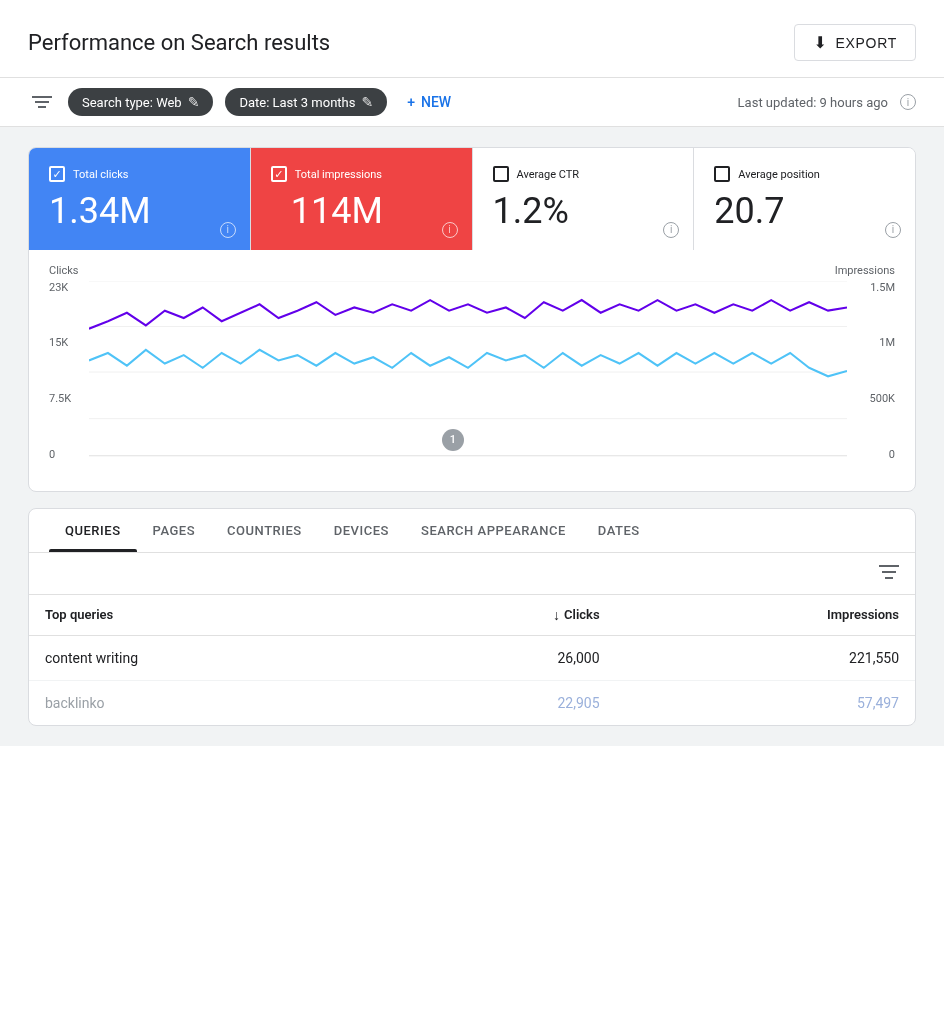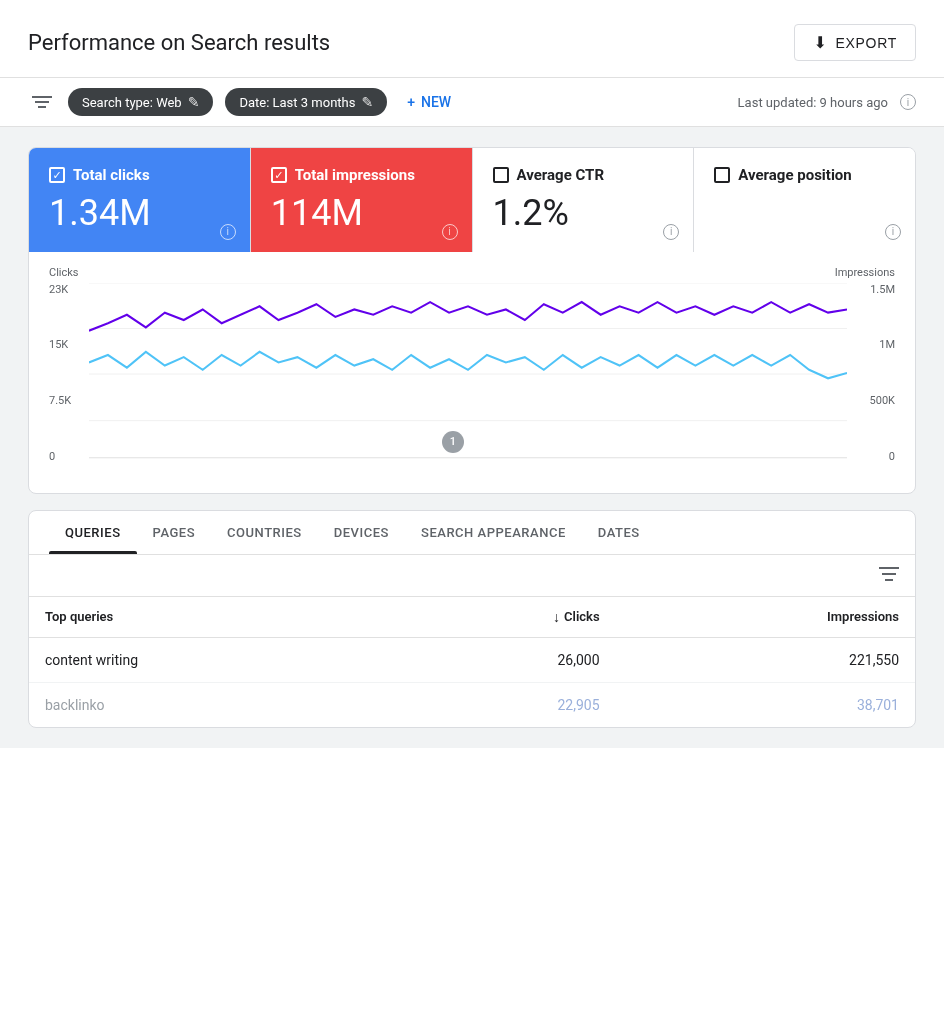--- a/index.html
+++ b/index.html
@@ -189,22 +189,22 @@
       flex-shrink: 0;
     }
 
     .metric-checkbox.checked::after {
       content: '✓';
       font-size: 11px;
       color: currentColor;
     }
 
     .metric-label {
-      font-size: 15px;
-      font-weight: 700;
+      font-size: 11px;
+      font-weight: 400;
     }
 
     .metric-tile.active-blue .metric-label,
     .metric-tile.active-purple .metric-label {
       color: #fff;
     }
 
     .metric-tile.inactive .metric-label {
       color: #202124;
     }
@@ -214,20 +214,21 @@
       font-weight: 400;
       line-height: 1.1;
       margin-bottom: 4px;
     }
 
     .metric-tile.active-blue .metric-value {
       color: #fff;
     }
     .metric-tile.active-purple .metric-value {
       color: #fff;
+      margin-left: 20px;
     }
     .metric-tile.inactive .metric-value {
       color: #202124;
     }
 
     .metric-info {
       position: absolute;
       bottom: 12px;
       right: 14px;
     }
@@ -535,20 +536,21 @@
           <div class="metric-info">
             <div class="info-circle">i</div>
           </div>
         </div>
 
         <div class="metric-tile inactive">
           <div class="metric-header">
             <div class="metric-checkbox"></div>
             <span class="metric-label">Average position</span>
           </div>
+          <div class="metric-value">20.7</div>
           <div class="metric-info">
             <div class="info-circle">i</div>
           </div>
         </div>
 
       </div>
 
       <div class="chart-container">
         <div class="chart-labels">
           <span class="chart-label-left">Clicks</span>
@@ -633,21 +635,21 @@
         </thead>
         <tbody>
           <tr class="">
             <td>content writing</td>
             <td class="clickable-val" style="text-align:right;">26,000</td>
             <td class="clickable-val" style="text-align:right;">221,550</td>
           </tr>
           <tr class="dimmed-row">
             <td>backlinko</td>
             <td class="clickable-val" style="text-align:right;">22,905</td>
-            <td class="clickable-val" style="text-align:right;">38,701</td>
+            <td class="clickable-val" style="text-align:right;">57,497</td>
           </tr>
         </tbody>
       </table>
 
     </div>
 
   </div>
 </div>
 
 </body></html>

